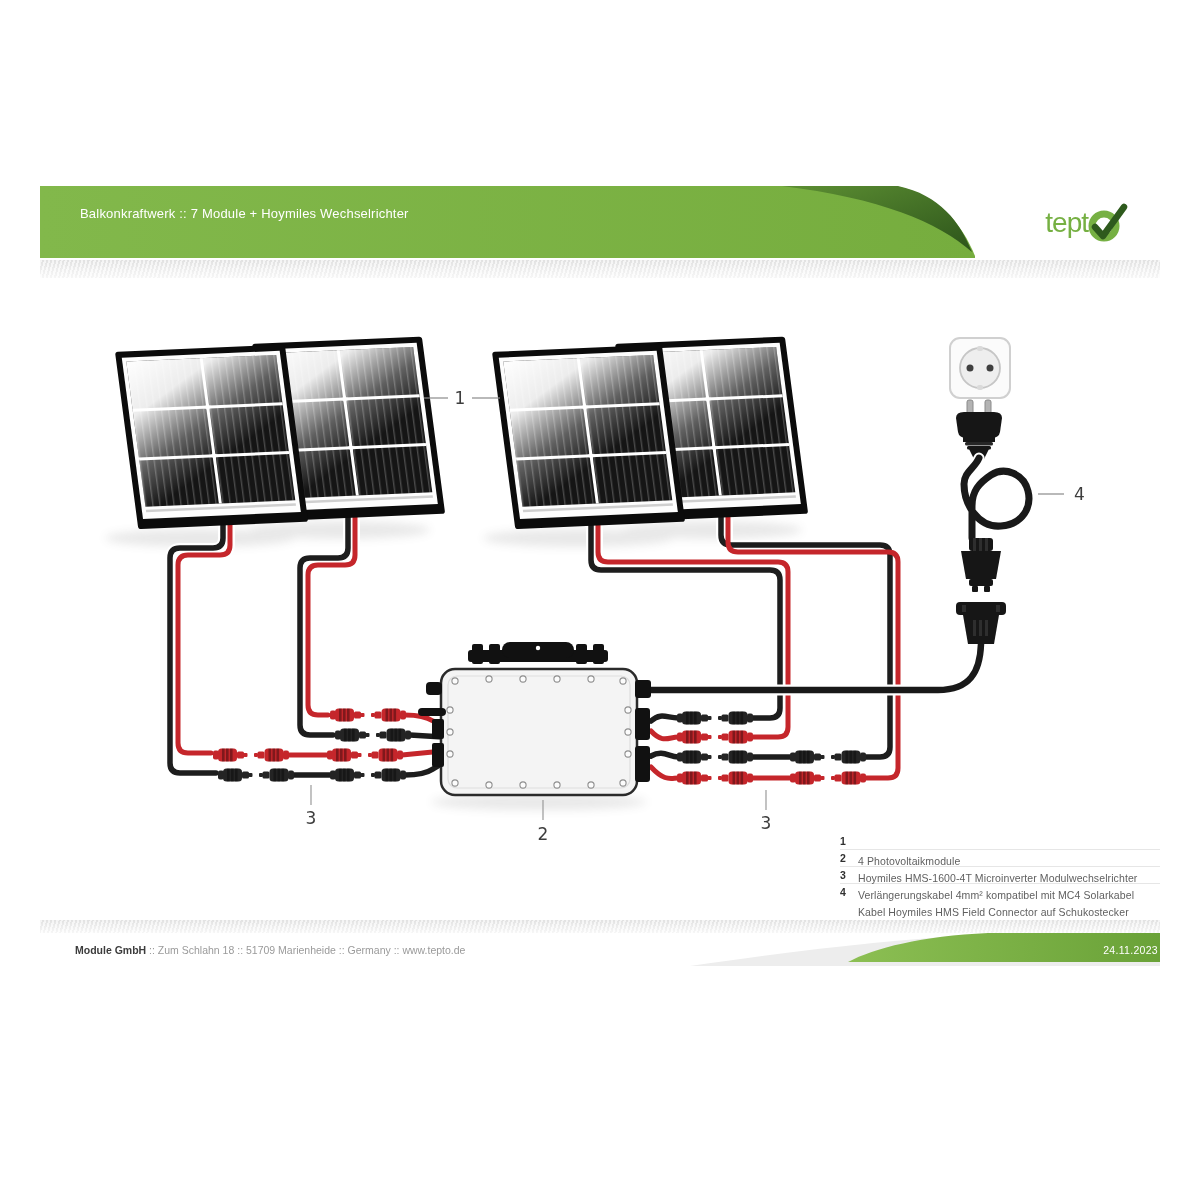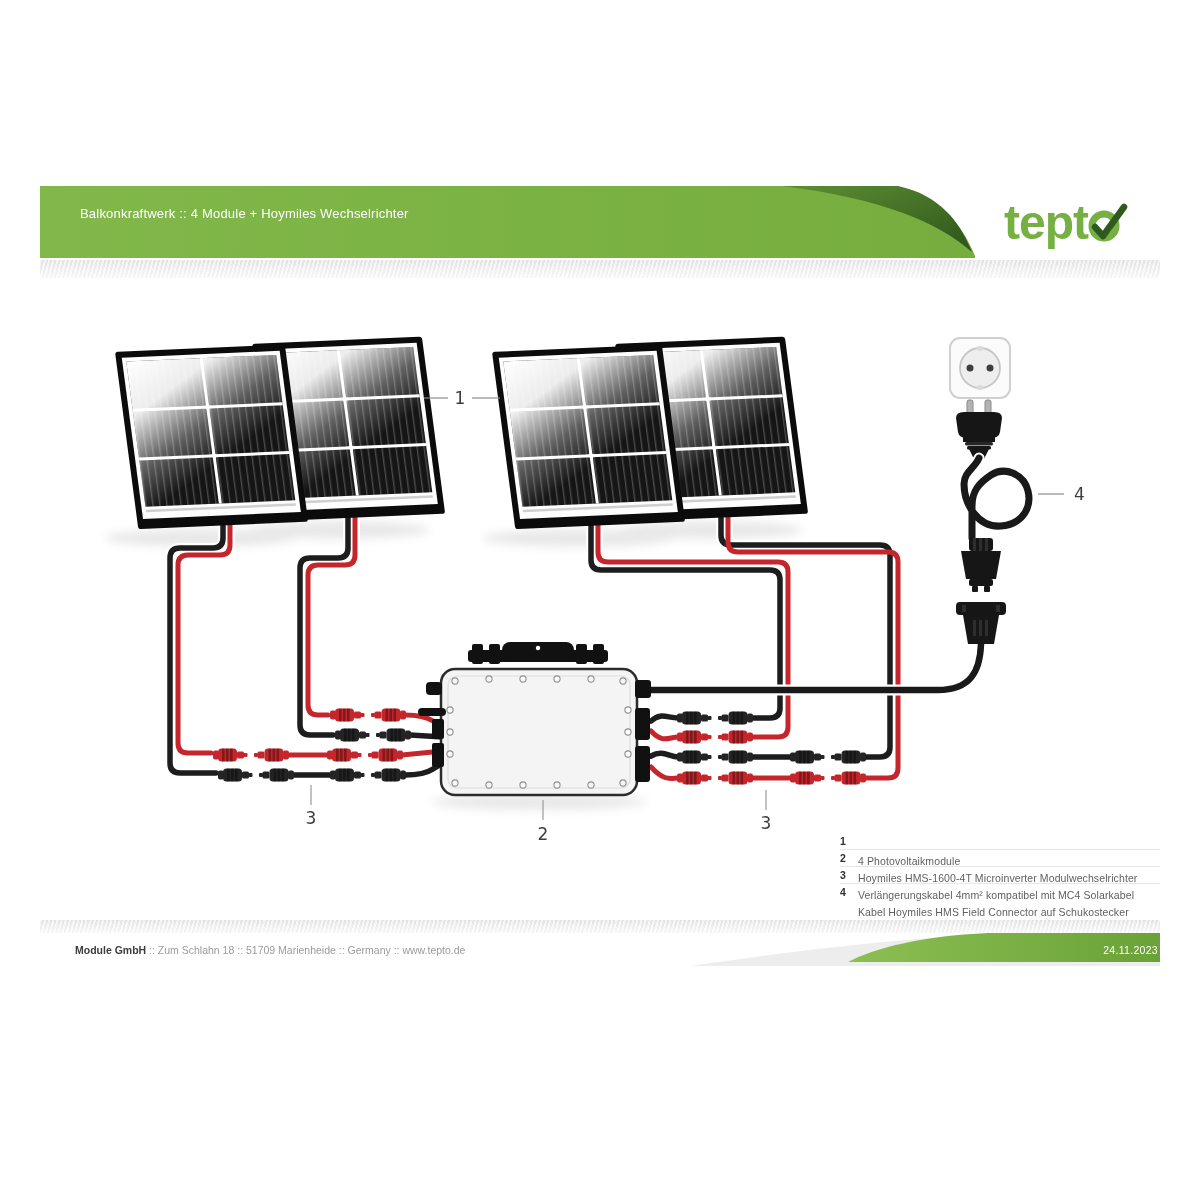--- a/index.html
+++ b/index.html
@@ -5,21 +5,21 @@
   html,body{margin:0;padding:0;background:#ffffff;}
   body{width:1200px;height:1200px;position:relative;overflow:hidden;
        font-family:"Liberation Sans","DejaVu Sans",sans-serif;}
 
   
   .header-svg{position:absolute;left:0;top:186px;width:1200px;height:74px;}
   .header-text{position:absolute;left:80px;top:200px;color:#ffffff;z-index:3;}
   .header-text h1{margin:0;font-size:19px;font-weight:700;letter-spacing:.3px;}
   .header-text p{margin:6px 0 0 0;font-size:13px;font-weight:400;letter-spacing:.2px;}
   .logo{position:absolute;right:72px;top:201px;z-index:3;display:flex;align-items:flex-start;}
-  .logo .word{font-size:48px;font-weight:700;color:#76b043;letter-spacing:-1px;line-height:44px;margin-left:27px;}
+  .logo .word{font-size:28px;font-weight:400;color:#76b043;letter-spacing:-1px;line-height:44px;margin-left:27px;}
   .hatch{background-image:
       repeating-linear-gradient(105deg, rgba(255,255,255,.55) 0 2px, rgba(0,0,0,0.025) 2px 4px),
       linear-gradient(180deg,#e6e6e6 0%,#f2f2f2 45%,#fcfcfc 100%);}
   .strip-top{position:absolute;left:40px;top:260px;width:1120px;height:18px;}
 
   
   .diagram{position:absolute;left:0;top:300px;width:1200px;height:660px;}
   .callout{font-size:17px;fill:#3d3d3d;font-family:"DejaVu Sans",sans-serif;}
 
   
@@ -47,21 +47,21 @@
     </linearGradient>
     <linearGradient id="darkGrad" x1="0" y1="0" x2="1" y2="1">
       <stop offset="0" stop-color="#5d8f33"></stop>
         <stop offset="1" stop-color="#2c541a"></stop>
     </linearGradient>
   </defs>
   <path d="M 40,0 L 895,0 C 938,8 962,38 975,70 L 975,72 L 40,72 Z" fill="url(#bandGrad)"></path>
   <path d="M 782,0 L 898,0 C 940,9 960,36 972,66 C 938,36 880,12 782,0 Z" fill="url(#darkGrad)"></path>
 </svg>
 <div class="header-text">
-  <p>Balkonkraftwerk :: 4 Module + Hoymiles Wechselrichter</p>
+  <p>Balkonkraftwerk :: 7 Module + Hoymiles Wechselrichter</p>
 </div>
 <div class="logo">
   <span class="word">tept</span>
   <svg width="40" height="44" viewBox="0 0 40 44">
     <circle cx="16" cy="25" r="12" fill="none" stroke="#76b043" stroke-width="7"></circle>
     <path d="M 7,26 L 15,35 L 36,6" fill="none" stroke="#2e5a1d" stroke-width="6.5" stroke-linecap="round" stroke-linejoin="round"></path>
   </svg>
 </div>
 <div class="strip-top hatch"></div>
 

